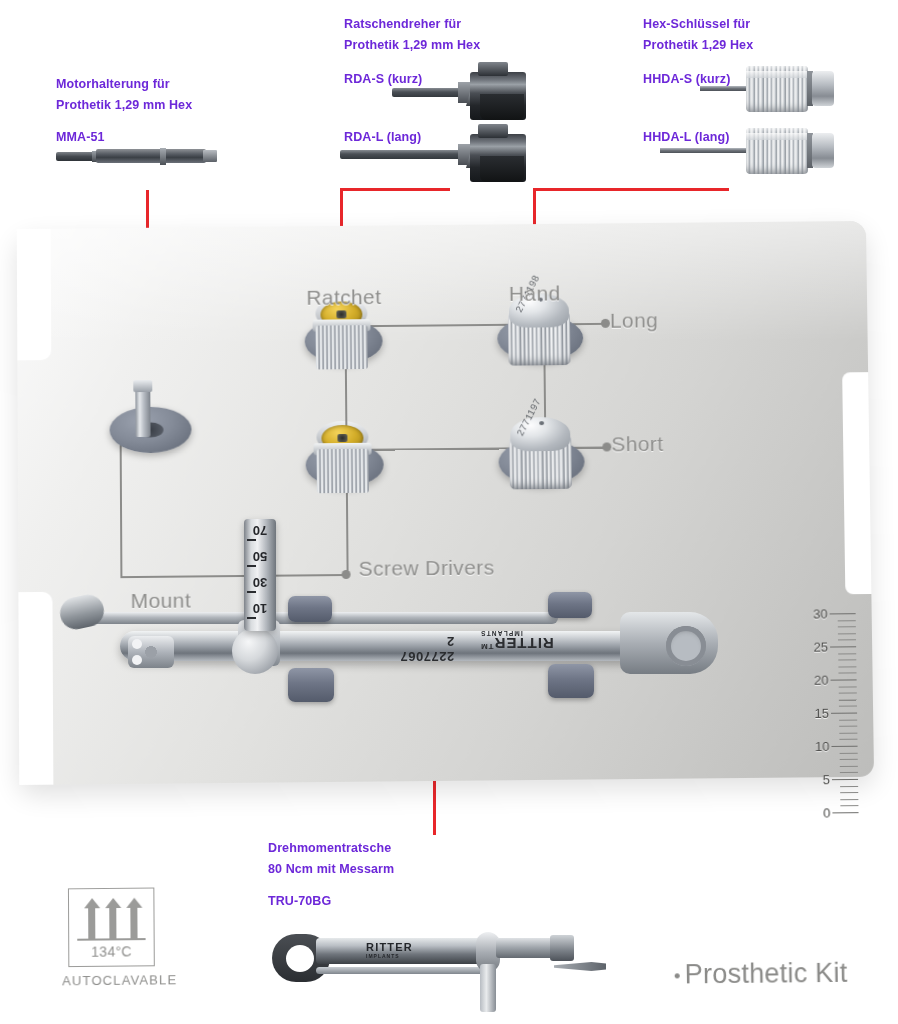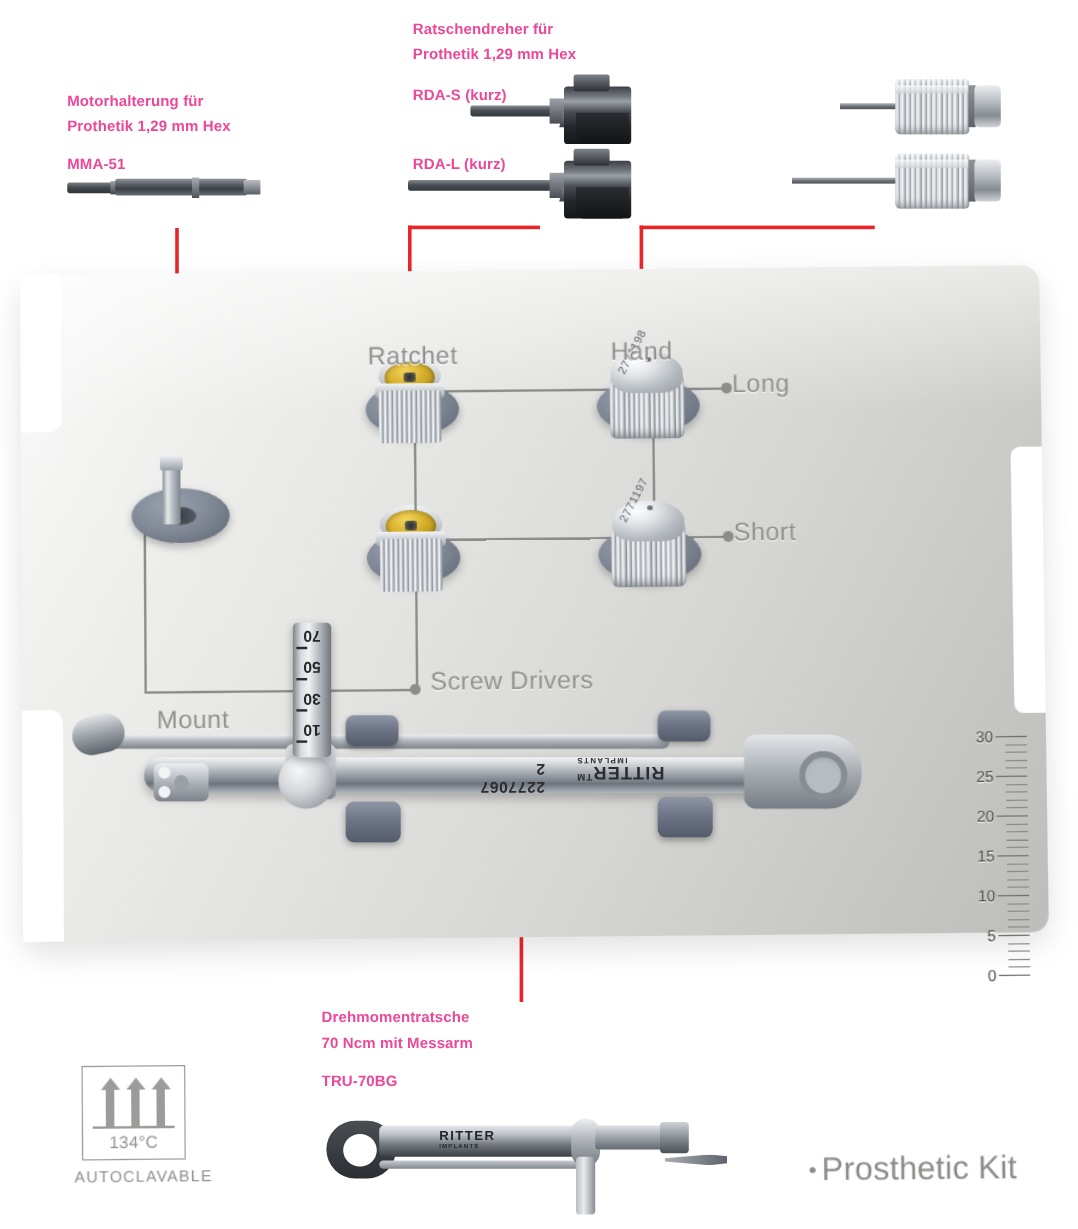--- a/index.html
+++ b/index.html
@@ -13,21 +13,21 @@
     position: relative;
     width: 898px; height: 1024px;
     background: #ffffff;
   }
 
   
   .callout { position: absolute; }
   .callout .ln {
     font-size: 12.5px;
     font-weight: 700;
-    color: #ec4899;
+    color: #6d28d9;
     letter-spacing: .1px;
     line-height: 21px;
     white-space: nowrap;
   }
   .callout .code { margin-top: 11px; }
   .callout .sub  { margin-top: 13px; }
 
   
   .red-v, .red-h {
     position: absolute;
@@ -438,39 +438,45 @@
       <div class="mid"></div>
       <div class="body"></div>
     <div class="collar"></div>
       <div class="nose"></div>
   </div>
 
   <div class="callout" style="left:344px; top:14px;">
     <div class="ln">Ratschendreher für</div>
     <div class="ln">Prothetik 1,29 mm Hex</div>
     <div class="ln sub">RDA-S (kurz)</div>
-    <div class="ln" style="margin-top:37px;">RDA-L (kurz)</div>
+    <div class="ln" style="margin-top:37px;">RDA-L (lang)</div>
   </div>
   <div class="tool rda" style="left:392px; top:66px; width:140px; height:60px;">
     <div class="shaft" style="left:0px; width:82px;"></div>
     <div class="neck" style="left:66px;"></div>
     <div class="pawl" style="left:76px; top:26px;"></div>
     <div class="hbody" style="left:78px;"></div>
     <div class="hcap" style="left:86px;"></div>
     <div class="hlow" style="left:88px; top:28px;"></div>
   </div>
   <div class="tool rda" style="left:340px; top:128px; width:192px; height:60px;">
     <div class="shaft" style="left:0px; width:134px;"></div>
     <div class="neck" style="left:118px;"></div>
     <div class="pawl" style="left:128px; top:26px;"></div>
     <div class="hbody" style="left:130px;"></div>
     <div class="hcap" style="left:138px;"></div>
     <div class="hlow" style="left:140px; top:28px;"></div>
   </div>
 
+  <div class="callout" style="left:643px; top:14px;">
+    <div class="ln">Hex-Schlüssel für</div>
+    <div class="ln">Prothetik 1,29 Hex</div>
+    <div class="ln sub">HHDA-S (kurz)</div>
+    <div class="ln" style="margin-top:37px;">HHDA-L (lang)</div>
+  </div>
   <div class="tool hhda" style="left:700px; top:62px; width:140px; height:56px;">
     <div class="pin" style="left:0px; width:58px;"></div>
     <div class="knurl" style="left:46px;"></div>
     <div class="capring" style="left:107px;"></div>
     <div class="cap" style="left:112px;"></div>
   </div>
   <div class="tool hhda" style="left:660px; top:124px; width:180px; height:56px;">
     <div class="pin" style="left:0px; width:98px;"></div>
     <div class="knurl" style="left:86px;"></div>
     <div class="capring" style="left:147px;"></div>
@@ -641,21 +647,21 @@
 
     <div id="rt-serial">2277067 2</div>
     <div id="rt-brand">
       <span>RITTER</span><span class="tm">TM</span>
       <span class="sub">IMPLANTS</span>
     </div>
   </div>
 
   <div class="callout" style="left:268px; top:838px;">
     <div class="ln">Drehmomentratsche</div>
-    <div class="ln">70 Ncm mit Messarm</div>
+    <div class="ln">80 Ncm mit Messarm</div>
     <div class="ln code">TRU-70BG</div>
   </div>
 
   <div id="bw">
     <div id="bw-eye"></div>
     <div id="bw-body">
       <div class="lbl"><span>RITTER</span><span class="sm">IMPLANTS</span></div>
     </div>
     <div id="bw-arm"></div>
     <div id="bw-hub"></div>

